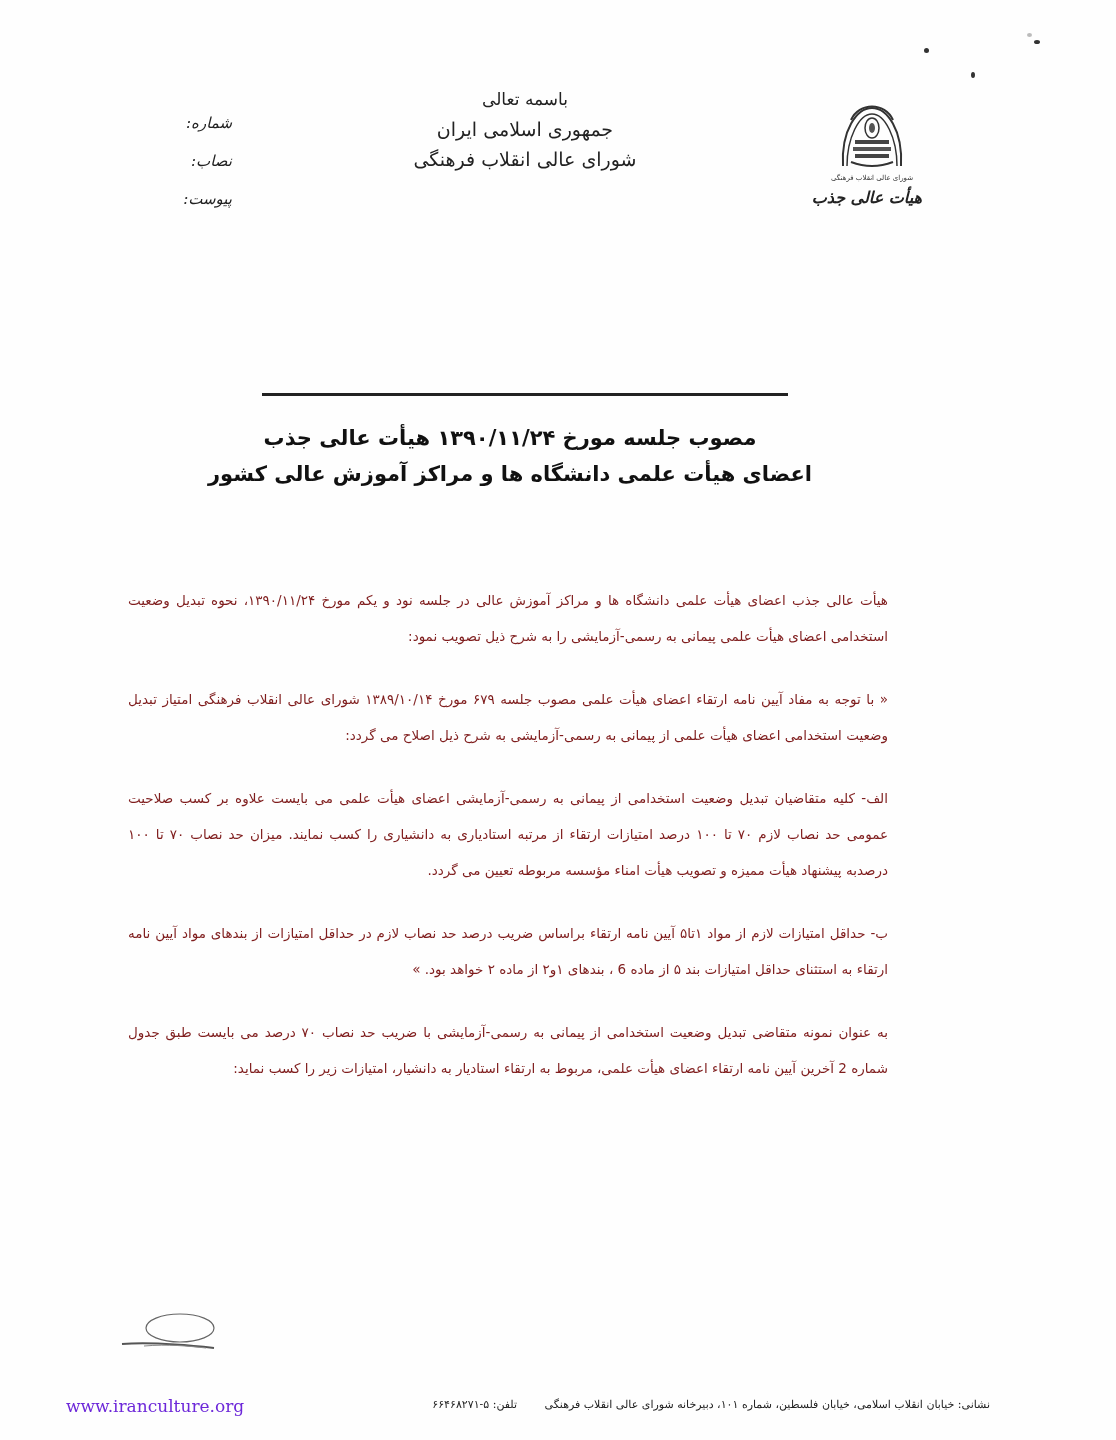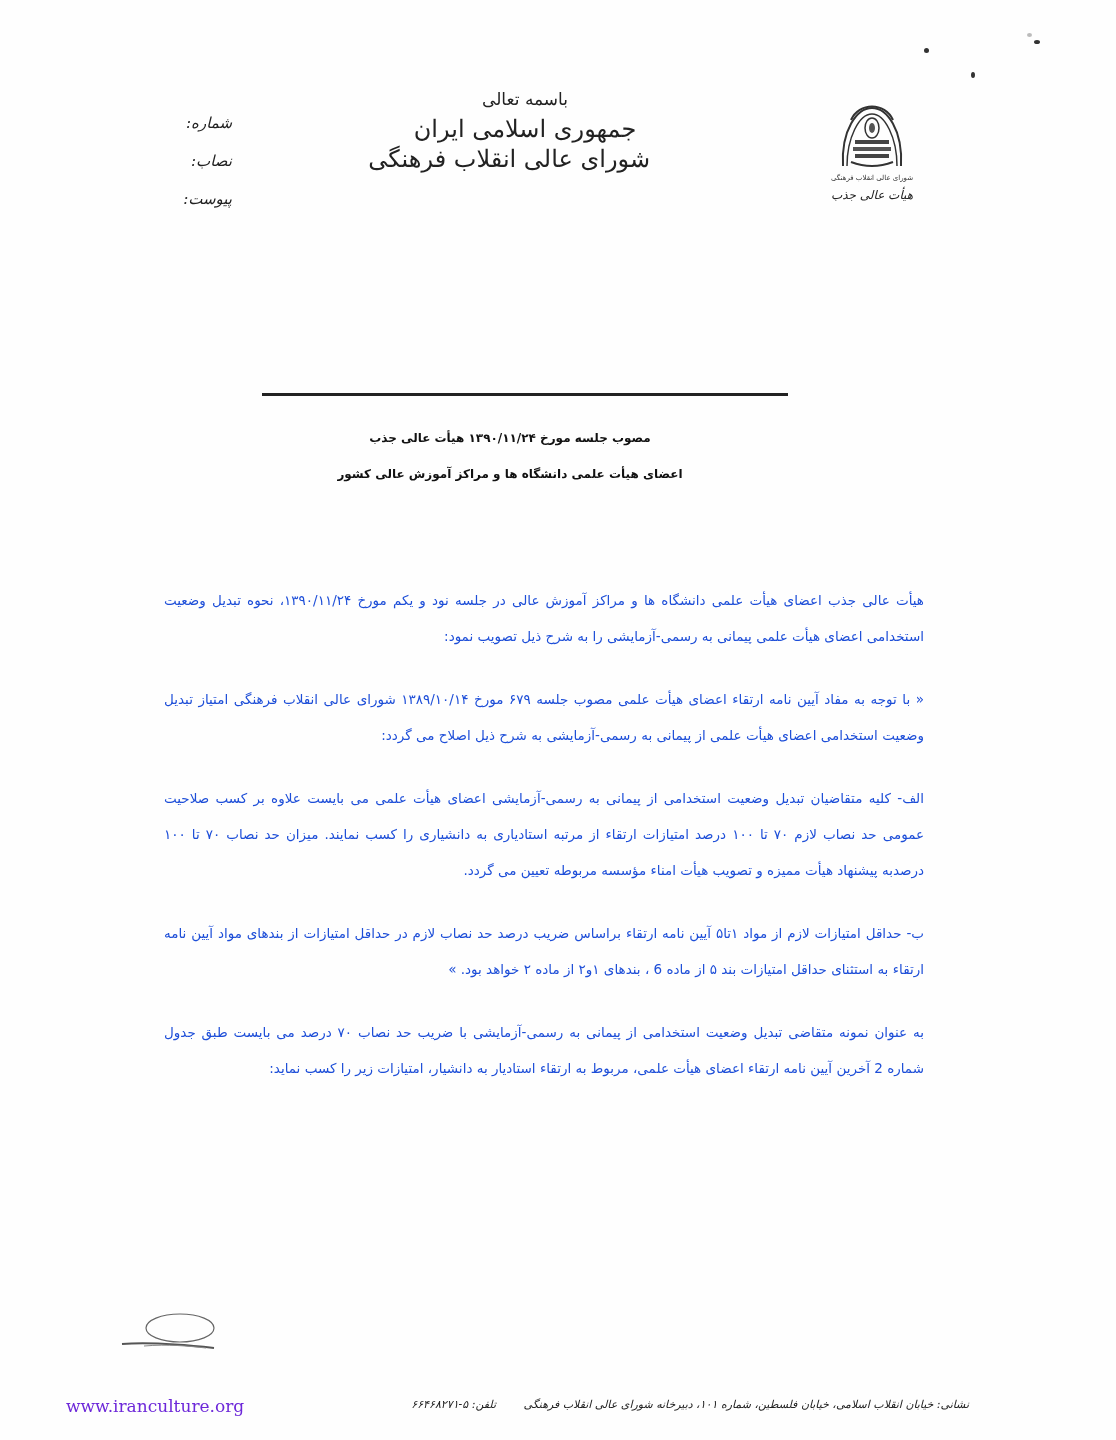--- a/index.html
+++ b/index.html
@@ -11,73 +11,73 @@
     }
     .page { position: absolute; inset: 0; }
 
     
     .letterhead-center {
       position: absolute; left: 400px; top: 84px; width: 250px;
       text-align: center; direction: rtl;
       font-family: "DejaVu Serif", serif; color: #222;
     }
     .lh-line { font-size: 17px; line-height: 30px; white-space: nowrap; }
-    .lh-line.big { font-size: 24px; }
+    .lh-line.big { font-size: 19px; }
 
     .meta-fields {
       position: absolute; left: 162px; top: 108px; width: 70px;
       direction: rtl; font-family: "DejaVu Serif", serif; font-style: italic;
       font-size: 15px; color: #222;
     }
     .meta-field { height: 38px; line-height: 30px; white-space: nowrap; }
 
     .logo-block {
       position: absolute; left: 822px; top: 100px; width: 100px;
       text-align: center; direction: rtl;
     }
     .logo-svg { display: block; margin: 0 auto; }
     .logo-caption { font-size: 7px; color: #333; margin-top: 2px; white-space: nowrap; }
-    .logo-dept { font-family: "DejaVu Serif", serif; font-style: italic; font-size: 12px; color: #222; margin-top: 6px; white-space: nowrap; }
+    .logo-dept { font-family: "DejaVu Serif", serif; font-style: italic; font-size: 16px; color: #222; margin-top: 6px; white-space: nowrap; font-weight: bold; }
 
     .scan-dot { position: absolute; background: #333; border-radius: 50%; }
 
     
     .doc-title {
       position: absolute; left: 150px; top: 336px; width: 670px;
       text-align: right; direction: rtl;
       font-weight: bold; font-size: 14.5px; color: #111; white-space: nowrap;
     }
     .title-rule {
       position: absolute; left: 262px; top: 393px; width: 526px; height: 3px;
       background: #222;
     }
     .approval {
       position: absolute; left: 200px; top: 420px; width: 620px;
-      text-align: center; direction: rtl; font-weight: bold; font-size: 12px; color: #111;
+      text-align: center; direction: rtl; font-weight: bold; font-size: 21px; color: #111;
     }
     .approval div { line-height: 36px; white-space: nowrap; }
 
     
     .body-text {
       position: absolute; left: 128px; top: 568px; width: 760px;
       direction: rtl; text-align: justify; text-align-last: right;
-      font-size: 13.5px; color: #1d4ed8; margin-left: 36px;
+      font-size: 13.5px; color: #7f1d1d;
     }
     .para { line-height: 36px; margin-bottom: 27px; }
 
     
     .signature { position: absolute; left: 118px; top: 1308px; }
     .website {
       position: absolute; left: 66px; top: 1396px;
       font-family: "DejaVu Serif", serif; font-size: 17px; color: #6d28d9;
     }
     .address {
-      position: absolute; left: 469px; top: 1398px; width: 500px;
+      position: absolute; left: 490px; top: 1398px; width: 500px;
       direction: rtl; text-align: right; font-family: "DejaVu Serif", serif;
-      font-style: italic; font-size: 11px; color: #222; white-space: nowrap;
+      font-size: 11px; color: #222; white-space: nowrap;
     }
     .address .phone-label { margin-right: 24px; }
   </style>
 </head>
 <body>
 
 <div class="page">
 
   <div class="scan-dot" style="left:924px;top:48px;width:5px;height:5px;"></div>
   <div class="scan-dot" style="left:971px;top:72px;width:4px;height:6px;"></div>

